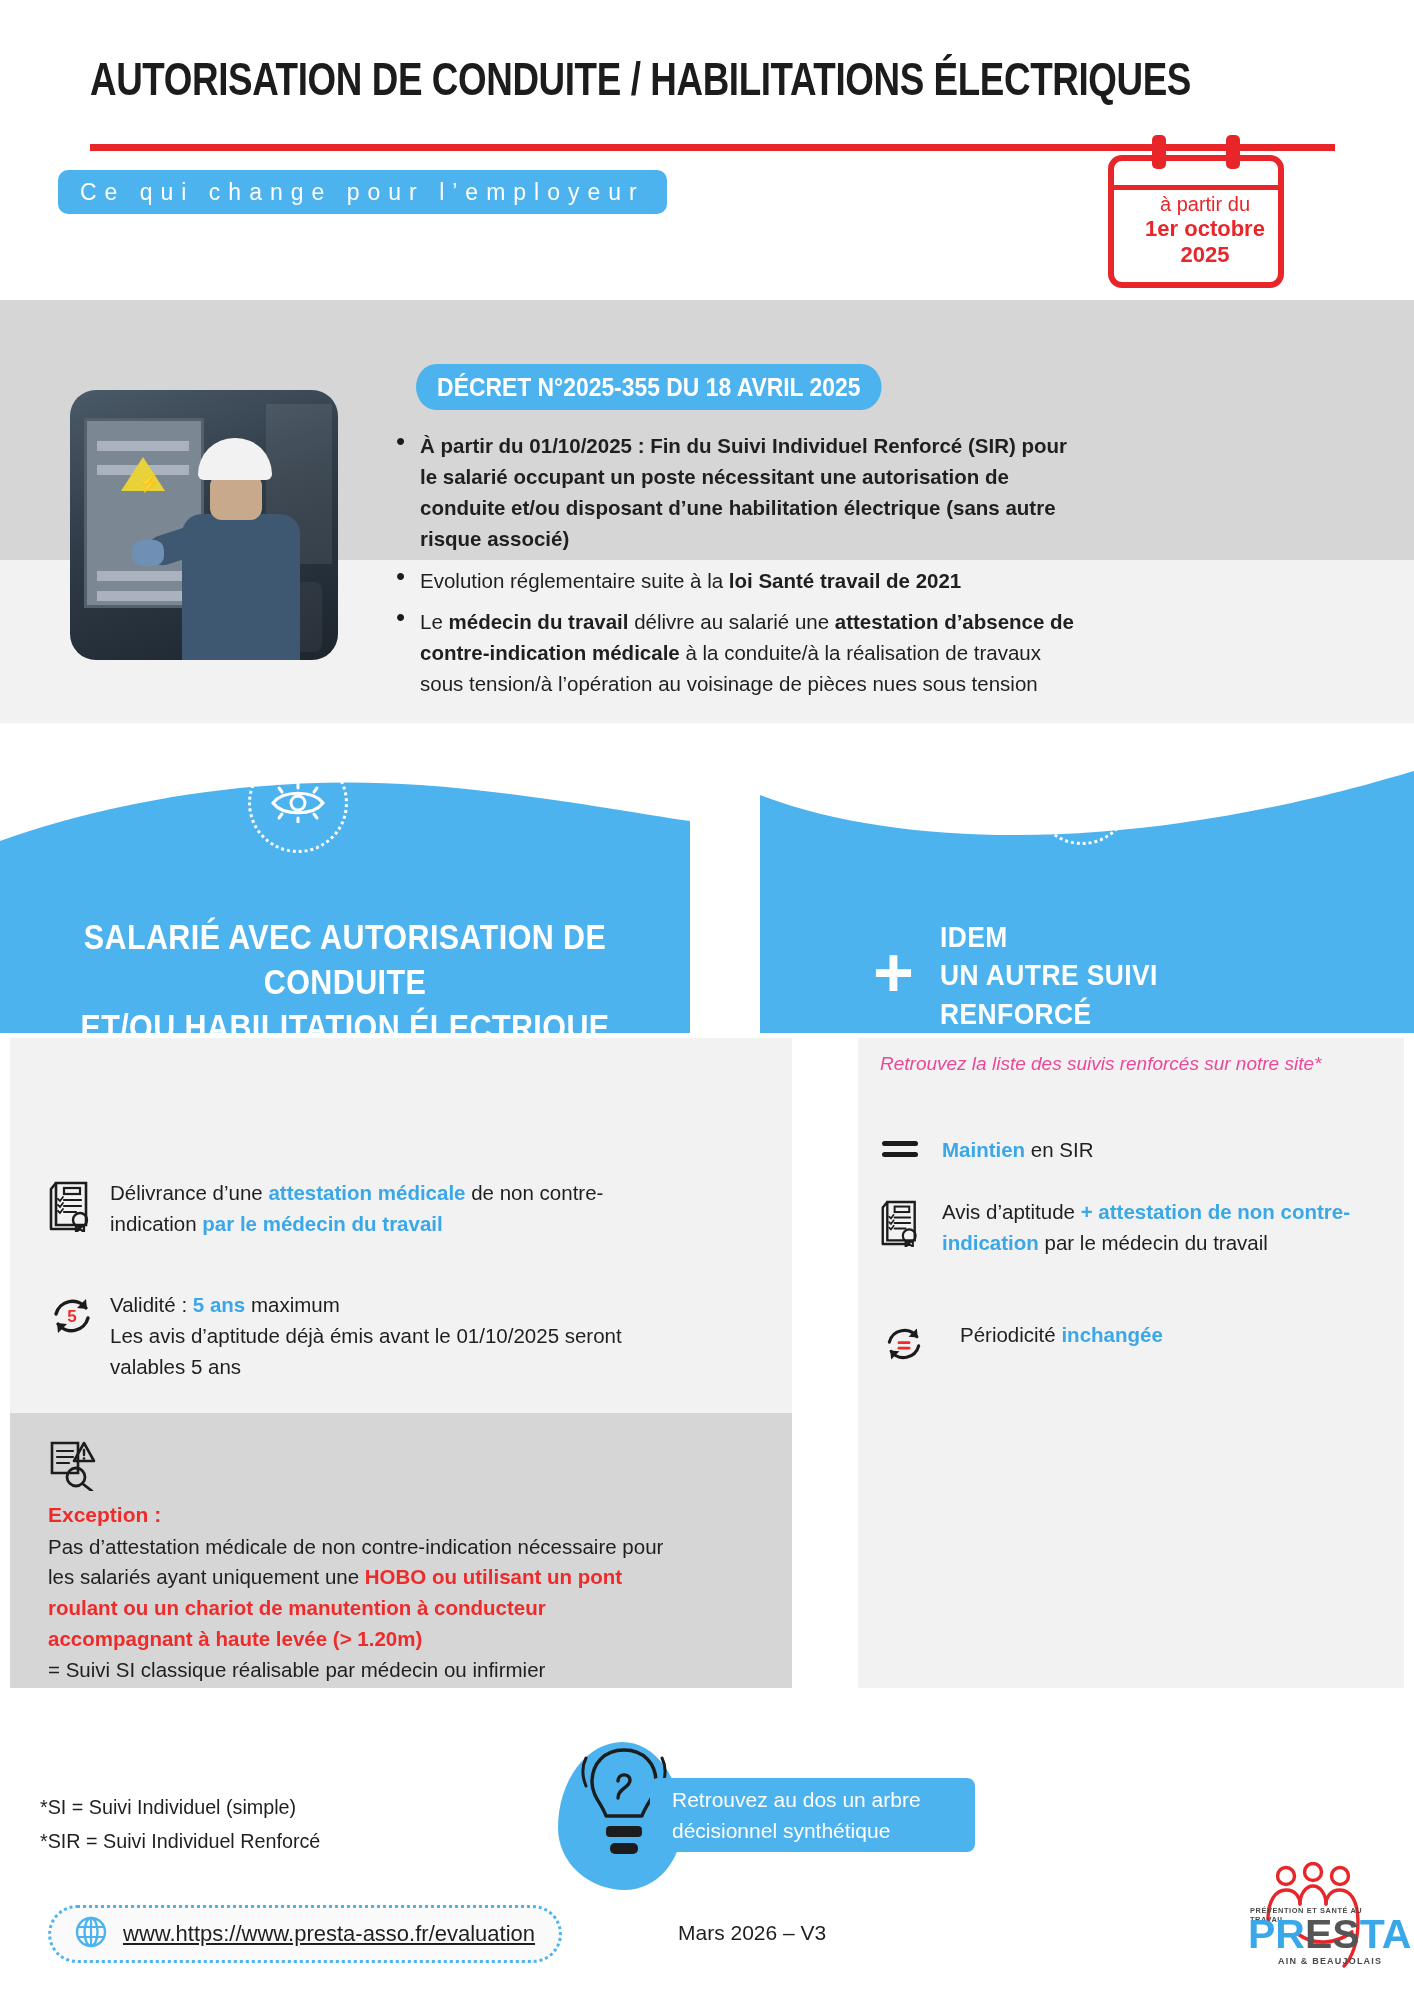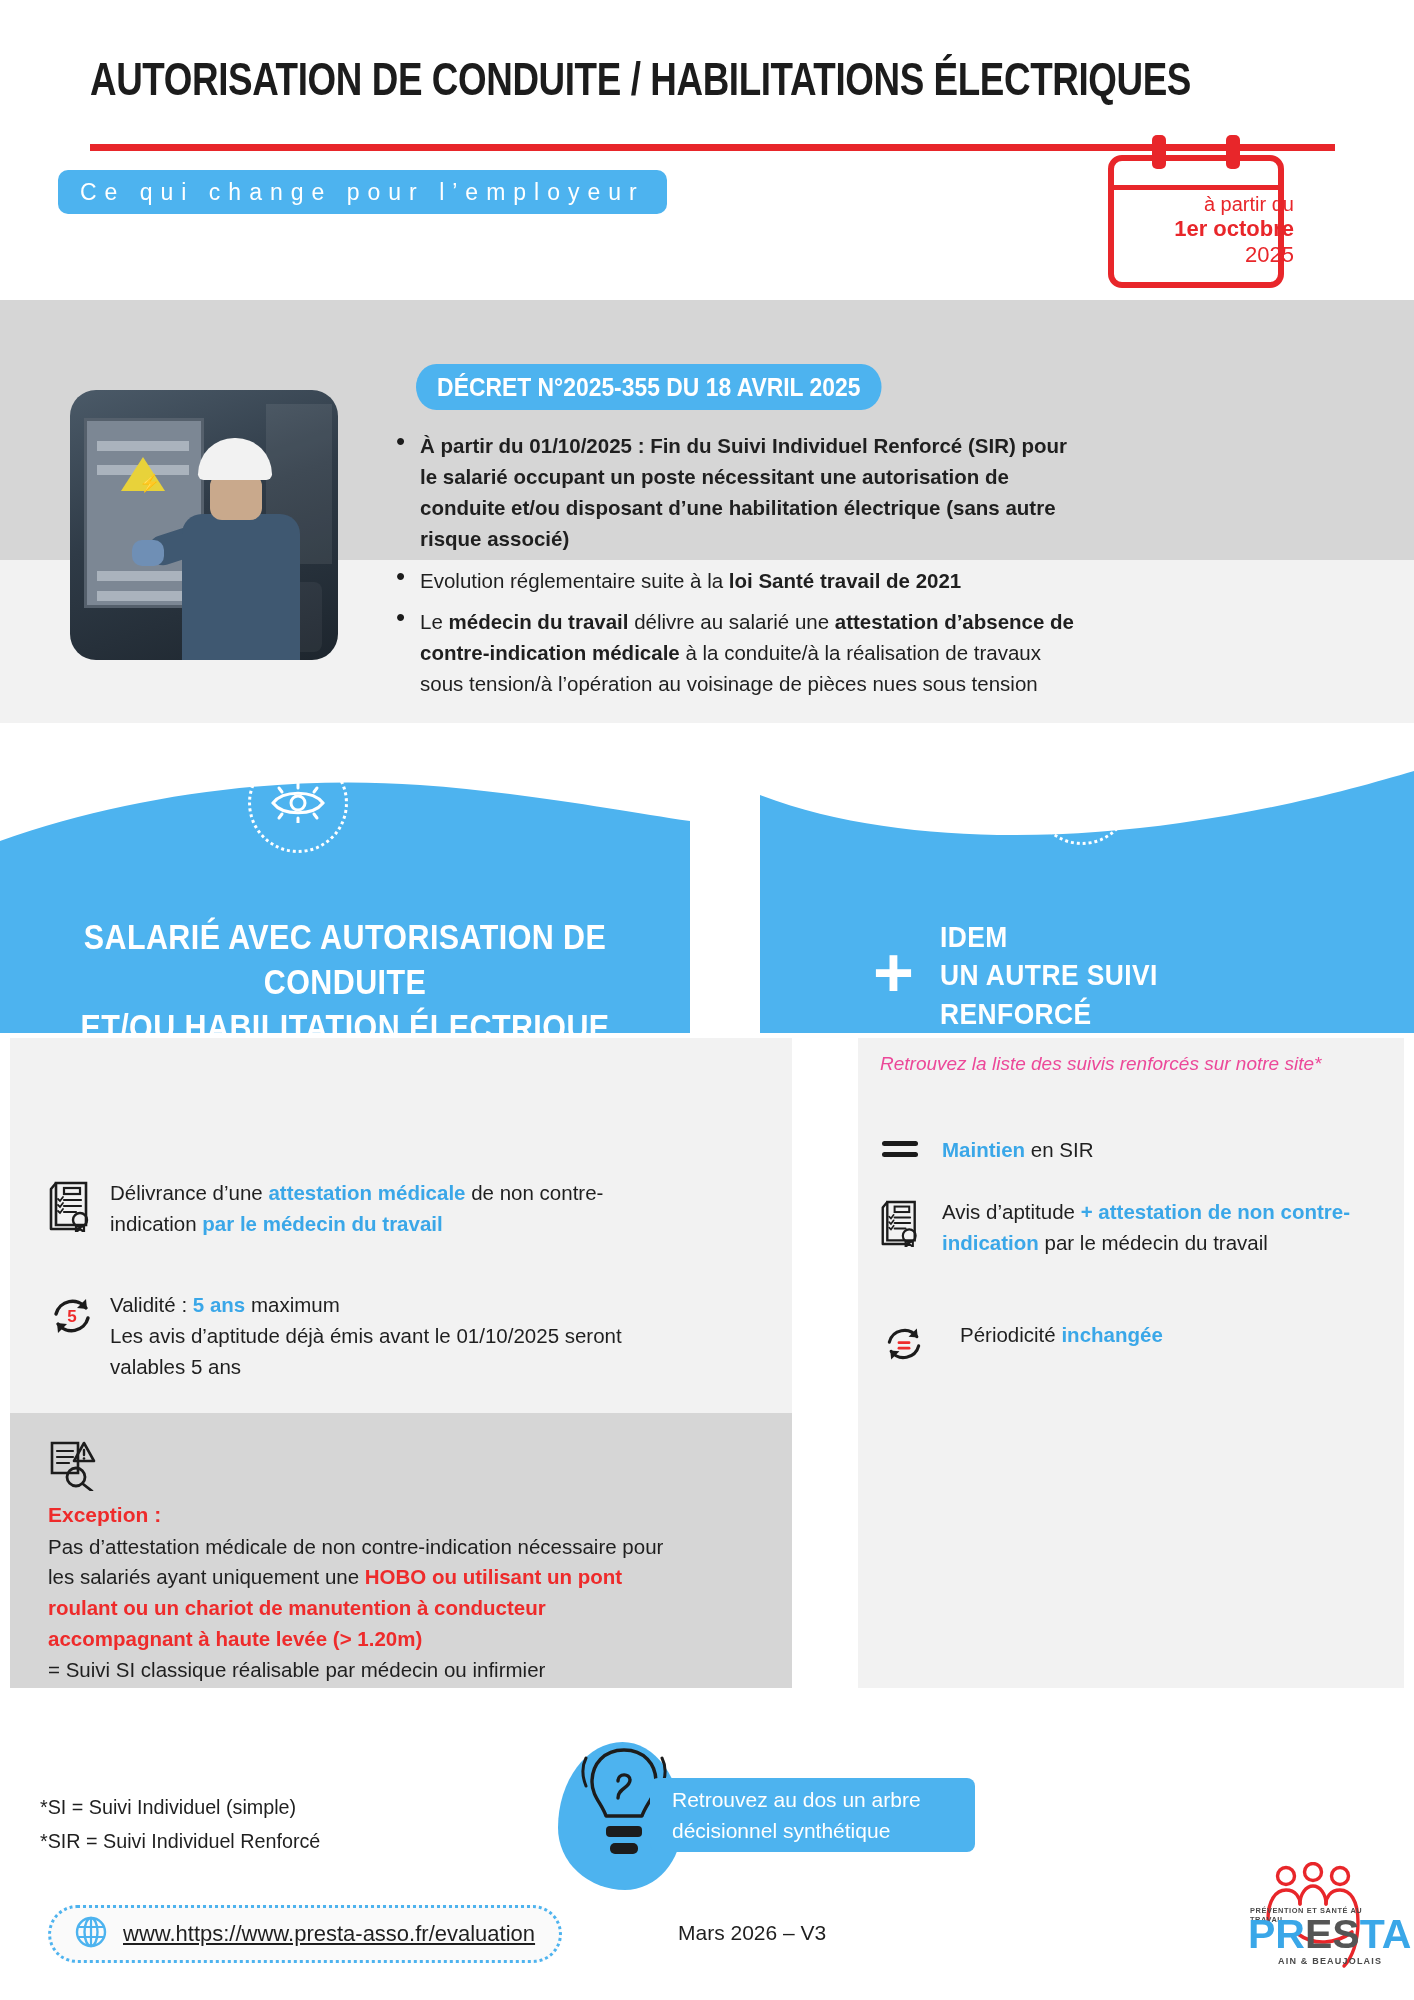--- a/index.html
+++ b/index.html
@@ -60,26 +60,26 @@
     width: 176px; height: 133px;
     border: 6px solid #e8262a;
     border-radius: 14px;
     background: #ffffff;
   }
   .cal-tab { position: absolute; width: 14px; height: 34px; background: #e8262a; border-radius: 5px; top: -26px; }
   .cal-tab.l { left: 38px; }
   .cal-tab.r { left: 112px; }
   .cal-bar { position: absolute; left: -1px; top: 24px; width: 165px; height: 5px; background: #e8262a; }
   .cal-text {
-    position: absolute; left: 16px; top: 32px; width: 164px;
-    text-align: right; color: #e8262a; line-height: 1.16;
+    position: absolute; left: 9px; top: 32px; width: 164px;
+    text-align: center; color: #e8262a; line-height: 1.16;
   }
   .cal-l1 { font-size: 20px; }
   .cal-l2 { font-size: 22px; font-weight: 700; }
-  .cal-l3 { font-size: 22px; font-weight: 400; }
+  .cal-l3 { font-size: 22px; font-weight: 700; }
 
   
   .decree-band {
     position: absolute; left: 0; top: 300px;
     width: 1414px; height: 260px; background: #d6d6d6;
   }
   .decree-band2 {
     position: absolute; left: 0; top: 560px;
     width: 1414px; height: 163px; background: #f2f2f2;
   }

